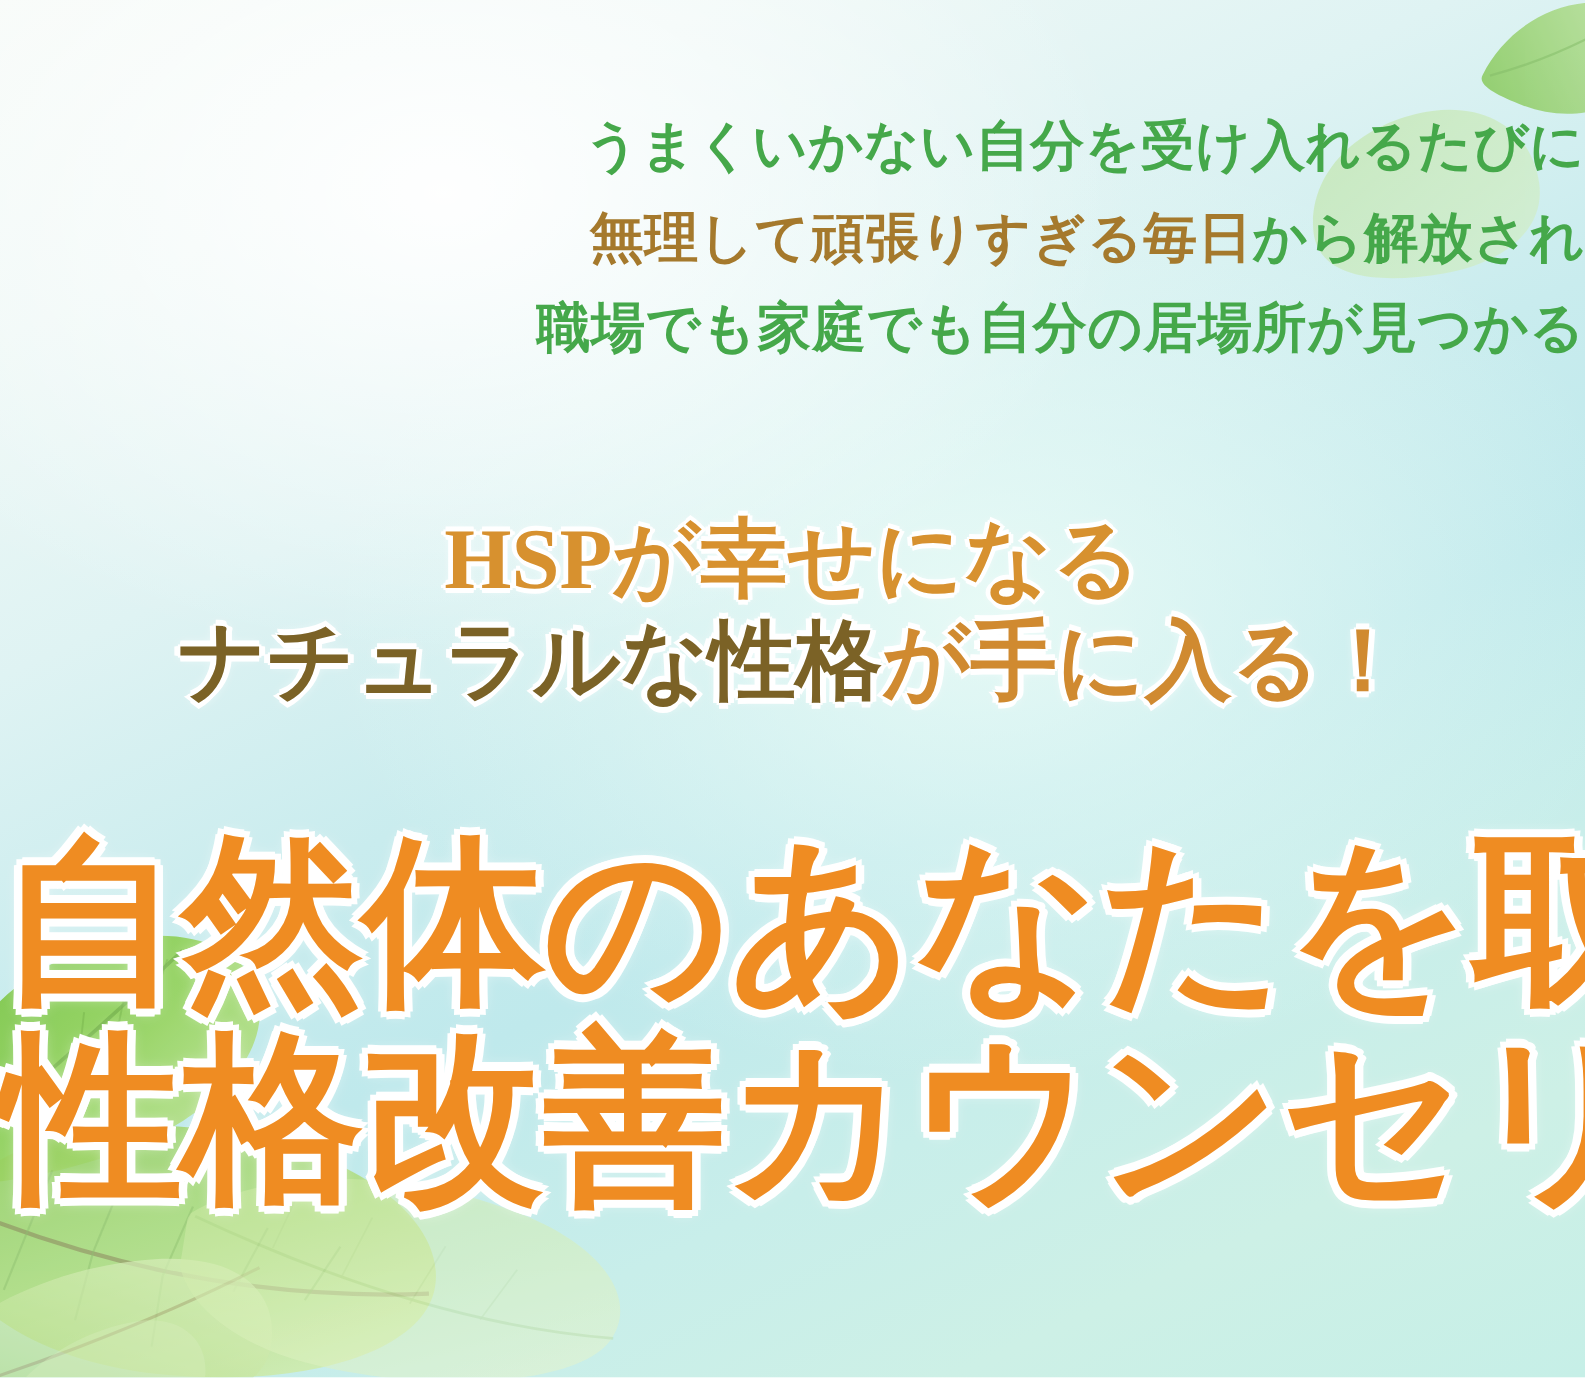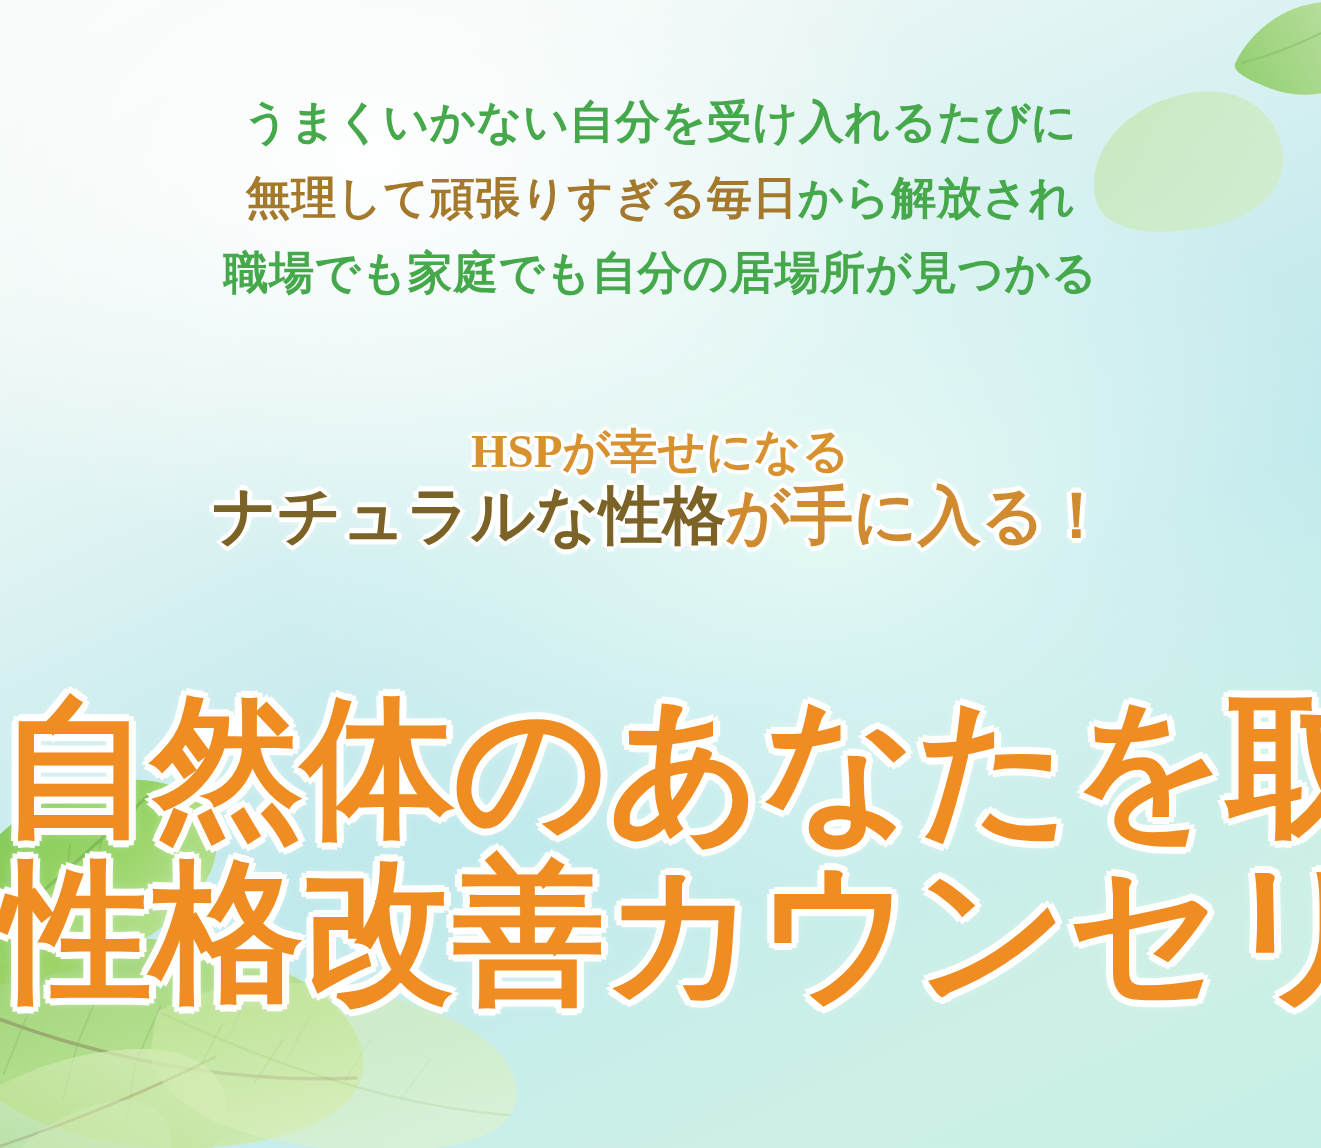--- a/index.html
+++ b/index.html
@@ -47,21 +47,21 @@
     width: 100%;
     height: 100%;
   }
 
   
   .lead {
     position: absolute;
     top: 84px;
     left: 0;
     width: 100%;
-    text-align: center;
+    text-align: right;
     font-weight: 700;
     font-size: 45px;
     line-height: 1.68;
     letter-spacing: 0.5px;
     white-space: nowrap;
   }
   .lead .ln { display: block; }
   .c-green { color: #45a84a; }
   .c-brown { color: #a5792c; margin-top: 23px; }
 
@@ -71,32 +71,32 @@
     top: 424px;
     left: 0;
     width: 100%;
     text-align: center;
     font-family: "Liberation Serif", "DejaVu Serif", serif;
     font-weight: 700;
     white-space: nowrap;
   }
   .mid .m1 {
     display: block;
-    font-size: 47px;
+    font-size: 72px;
     line-height: 1.18;
     color: #d7912f;
     text-shadow:
       3px 0 0 #fff, -3px 0 0 #fff, 0 3px 0 #fff, 0 -3px 0 #fff,
       2px 2px 0 #fff, -2px 2px 0 #fff, 2px -2px 0 #fff, -2px -2px 0 #fff,
       4px 0 0 #fff, -4px 0 0 #fff, 0 4px 0 #fff, 0 -4px 0 #fff,
       0 0 9px rgba(255,255,255,0.95);
   }
   .mid .m2 {
     display: block;
-    font-size: 63px;
+    font-size: 72px;
     line-height: 1.12;
     margin-top: 2px;
     text-shadow:
       3px 0 0 #fff, -3px 0 0 #fff, 0 3px 0 #fff, 0 -3px 0 #fff,
       2px 2px 0 #fff, -2px 2px 0 #fff, 2px -2px 0 #fff, -2px -2px 0 #fff,
       4px 0 0 #fff, -4px 0 0 #fff, 0 4px 0 #fff, 0 -4px 0 #fff,
       5px 0 0 #fff, -5px 0 0 #fff, 0 5px 0 #fff, 0 -5px 0 #fff,
       0 0 11px rgba(255,255,255,0.95);
   }
   .m2 .dark { color: #7b6226; }

